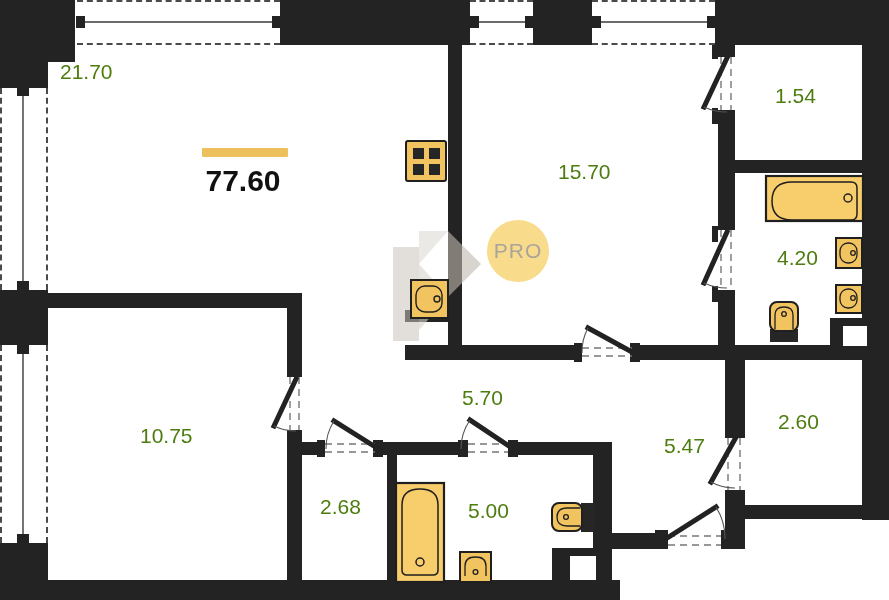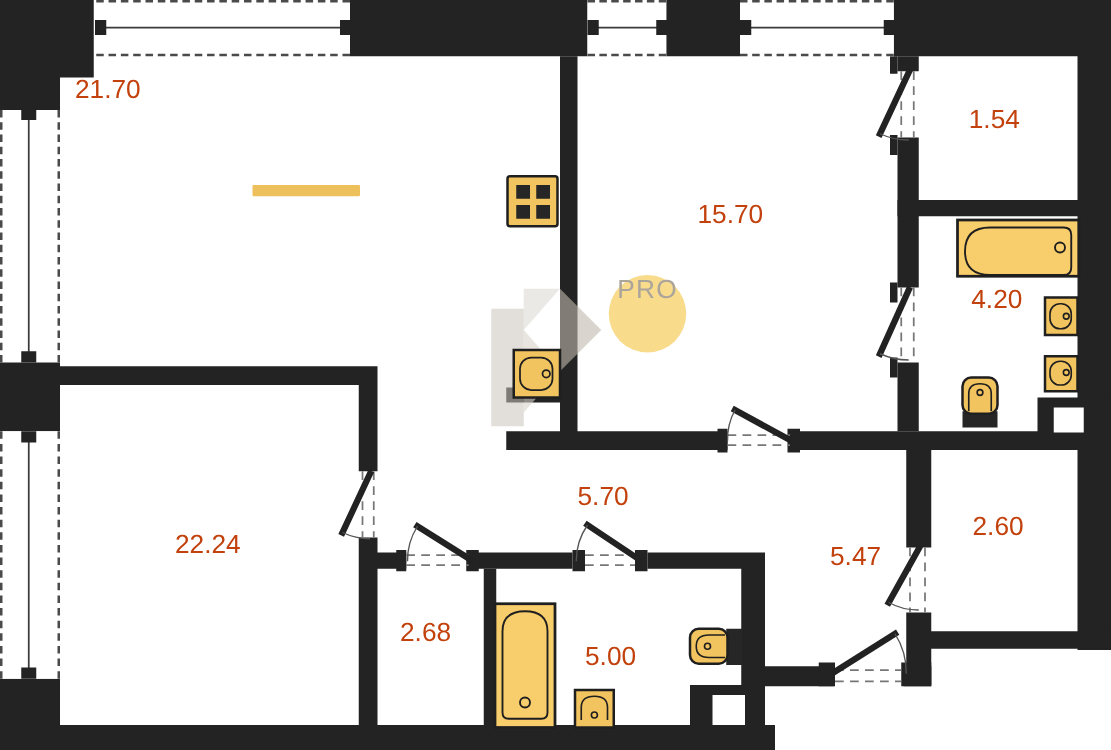--- a/index.html
+++ b/index.html
@@ -3,26 +3,26 @@
 <meta charset="utf-8">
 <style>
   html,body{margin:0;padding:0;background:#ffffff;font-family:"Liberation Sans",sans-serif;}
   .plan{position:relative;width:889px;height:600px;background:#fff;overflow:hidden;}
   .wall{position:absolute;background:#232323;}
   .notch{position:absolute;background:#ffffff;}
   .win-h{position:absolute;background:#fff;box-sizing:border-box;
          border-top:2px dashed #4a4a4a;border-bottom:2px dashed #4a4a4a;}
   .win-v{position:absolute;background:#fff;box-sizing:border-box;
          border-left:2px dashed #4a4a4a;border-right:2px dashed #4a4a4a;}
-  .room-label{position:absolute;font-size:21px;color:#c2410c;white-space:nowrap;}
+  .room-label{position:absolute;font-size:21px;color:#4d7c0f;white-space:nowrap;}
   .total-label{position:absolute;left:195px;top:164px;width:96px;text-align:center;
                font-size:30px;font-weight:bold;color:#111;}
   .total-bar{position:absolute;left:202px;top:148px;width:86px;height:9px;border-radius:1px;}
   .pro-badge{position:absolute;left:487px;top:220px;width:62px;height:62px;border-radius:50%;
-             display:flex;align-items:flex-start;justify-content:center;
+             display:flex;align-items:center;justify-content:center;
              font-size:21px;letter-spacing:1px;}
   svg.overlay{position:absolute;left:0;top:0;}
 </style>
 </head>
 <body>
 
 <div class="plan">
 
   <div class="wall" style="left: 0px; top: 0px; width: 75px; height: 62px; background: rgb(35, 35, 35);"></div>
   <div class="wall" style="left: 0px; top: 0px; width: 48px; height: 88px; background: rgb(35, 35, 35);"></div>
@@ -193,28 +193,29 @@
     </g>
     <g>
       <rect x="581" y="503" width="13" height="29" fill="#262626"></rect>
       <rect x="552" y="503" width="30" height="28" rx="7" fill="#F2C45F" stroke="#1f1f1f" stroke-width="2"></rect>
       <path d="M 580 508 H 567 Q 557 508 557 517 Q 557 526 567 526 H 580" fill="none" stroke="#1f1f1f" stroke-width="1.3"></path>
       <circle cx="566" cy="517" r="2.4" fill="none" stroke="#1f1f1f" stroke-width="1.3"></circle>
     </g>
   </svg>
 
   <div class="total-bar" style="background: rgb(238, 192, 92);"></div>
+  <div class="total-label">77.60</div>
 
   <div class="room-label" style="left:60px;top:60px">21.70</div>
   <div class="room-label" style="left:558px;top:160px">15.70</div>
   <div class="room-label" style="left:775px;top:84px">1.54</div>
-  <div class="room-label" style="left:777px;top:228px">4.20</div>
-  <div class="room-label" style="left:140px;top:424px">22.24</div>
+  <div class="room-label" style="left:777px;top:246px">4.20</div>
+  <div class="room-label" style="left:140px;top:424px">10.75</div>
   <div class="room-label" style="left:462px;top:386px">5.70</div>
   <div class="room-label" style="left:320px;top:495px">2.68</div>
-  <div class="room-label" style="left:468px;top:514px">5.00</div>
+  <div class="room-label" style="left:468px;top:499px">5.00</div>
   <div class="room-label" style="left:664px;top:434px">5.47</div>
   <div class="room-label" style="left:778px;top:410px">2.60</div>
 
   <div class="pro-badge" style="background: rgb(248, 220, 140); color: rgb(171, 164, 155);">
     <span>PRO</span>
   </div>
 </div>
 
 </body></html>

